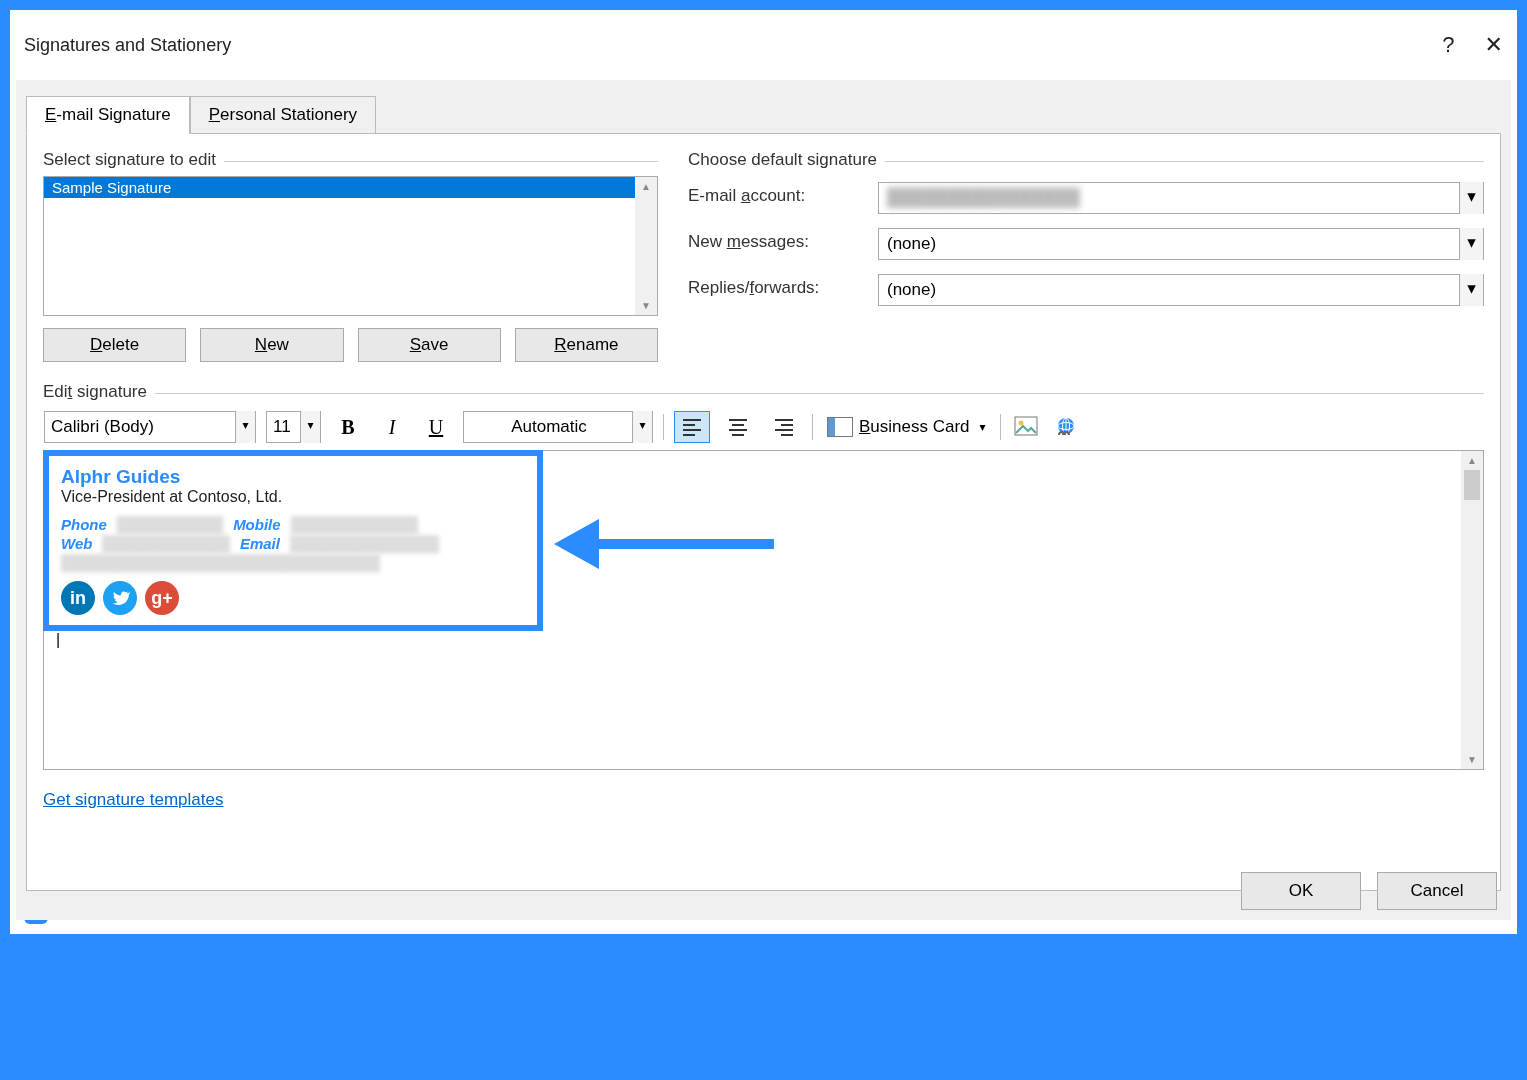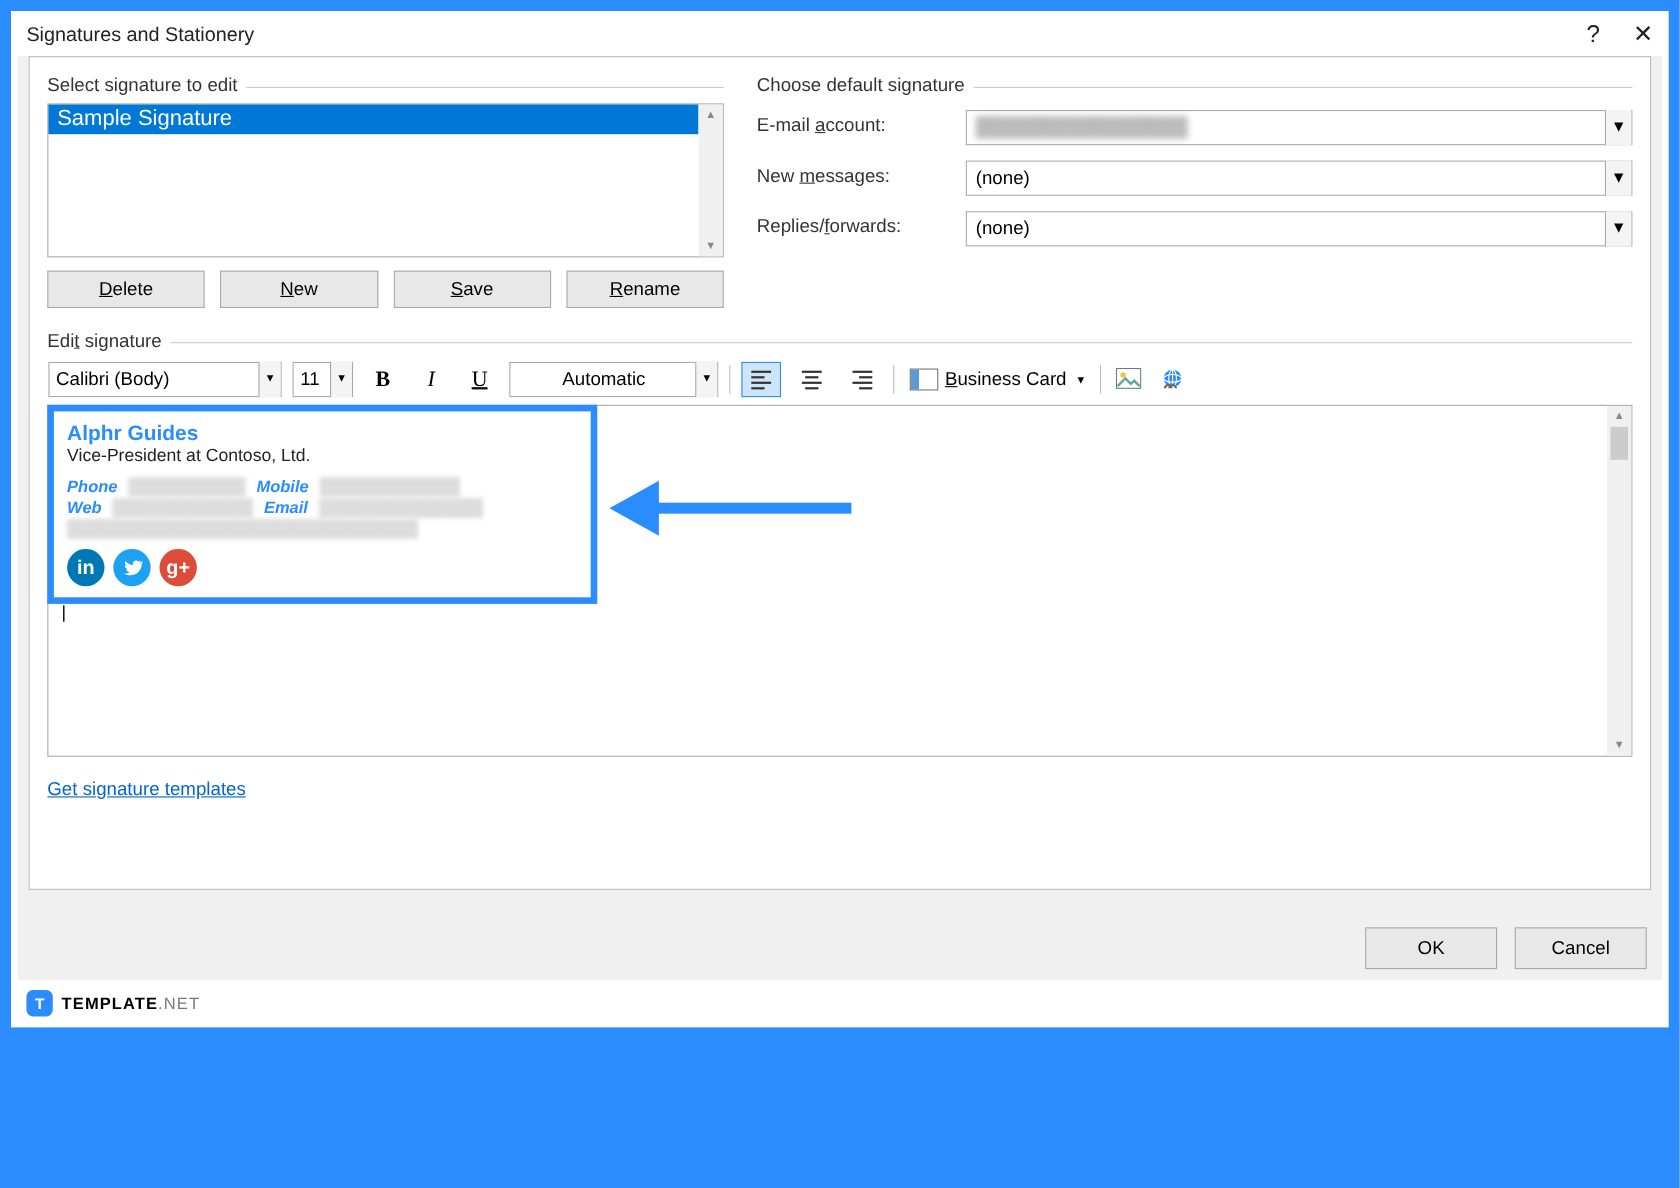--- a/index.html
+++ b/index.html
@@ -1,36 +1,36 @@
 <!DOCTYPE html>
 <html><head>
 <meta charset="utf-8">
 <style>
   * { box-sizing: border-box; margin: 0; padding: 0; font-family: "Segoe UI", Tahoma, sans-serif; }
   body { background: #2a8cff; padding: 10px; }
   .dialog { background: #fff; width: 100%; height: 880px; position: relative; }
-  .titlebar { display: flex; align-items: center; padding: 8px 14px; font-size: 18px; color: #222; }
+  .titlebar { display: flex; align-items: center; padding: 22px 14px; font-size: 18px; color: #222; }
   .titlebar-title { flex: 1; }
   .titlebar-icons { display: flex; gap: 30px; font-size: 22px; }
   .content { background: #f0f0f0; margin: 0 6px 0 6px; padding: 0; height: 840px; position: relative; }
   .tabs { display: flex; padding: 16px 10px 0 10px; }
   .tab { padding: 8px 18px; font-size: 17px; border: 1px solid #bbb; background: #f0f0f0; cursor: pointer; border-bottom: none; }
   .tab.active { background: #fff; border-bottom: 1px solid #fff; position: relative; z-index: 2; }
   .tab u { text-decoration: underline; }
   .panel { background: #fff; border: 1px solid #bbb; margin: -1px 10px 26px 10px; padding: 16px; height: 758px; position: relative; }
   .top-row { display: flex; gap: 30px; }
   .fieldset-left { flex: 0 0 615px; }
   .fieldset-right { flex: 1; }
   .fieldset-label { font-size: 17px; color: #333; margin-bottom: 6px; }
   .fieldset-line { position: relative; }
   .fieldset-line::after { content: ""; position: absolute; left: 0; right: 0; top: 11px; border-top: 1px solid #ccc; z-index: 0; }
   .fieldset-label-text { background: #fff; position: relative; z-index: 1; padding-right: 8px; }
   .listbox { border: 1px solid #aaa; height: 140px; background: #fff; position: relative; display: flex; }
   .list-items { flex: 1; }
-  .list-item { background: #0078d7; color: #fff; padding: 2px 8px; font-size: 20px; }
+  .list-item { background: #0078d7; color: #fff; padding: 2px 8px; font-size: 15px; }
   .list-scroll { width: 22px; background: #f0f0f0; display: flex; flex-direction: column; justify-content: space-between; align-items: center; padding: 4px 0; }
   .scroll-arrow { color: #888; font-size: 10px; }
   .btn-row { display: flex; gap: 14px; margin-top: 12px; }
   .btn { flex: 1; padding: 6px 15px; font-size: 17px; background: #e8e8e8; border: 1px solid #aaa; text-align: center; cursor: pointer; }
   .btn u { text-decoration: underline; }
   .def-grid { display: grid; grid-template-columns: 180px 1fr; gap: 14px 10px; margin-top: 12px; }
   .def-label { font-size: 17px; color: #333; padding-top: 4px; }
   .def-select { border: 1px solid #aaa; background: #fff; display: flex; align-items: center; padding: 4px 8px; height: 32px; font-size: 17px; }
   .def-select-text { flex: 1; }
   .def-select-btn { width: 24px; text-align: center; border-left: 1px solid #aaa; margin: -4px -8px -4px 0; height: 32px; line-height: 30px; background: #f4f4f4; }
@@ -87,20 +87,24 @@
 <div class="dialog">
   <div class="titlebar">
     <div class="titlebar-title">Signatures and Stationery</div>
     <div class="titlebar-icons">
       <span>?</span>
       <span>✕</span>
     </div>
   </div>
 
   <div class="content">
+    <div class="tabs">
+      <div class="tab active"><u>E</u><span>-mail Signature</span></div>
+      <div class="tab"><u>P</u><span>ersonal Stationery</span></div>
+    </div>
 
     <div class="panel">
       <div class="top-row">
 
         <div class="fieldset-left">
           <div class="fieldset-label fieldset-line"><span class="fieldset-label-text">Select signature to edit</span></div>
           <div class="listbox">
             <div class="list-items">
               <div class="list-item">Sample Signature</div>
             </div>

